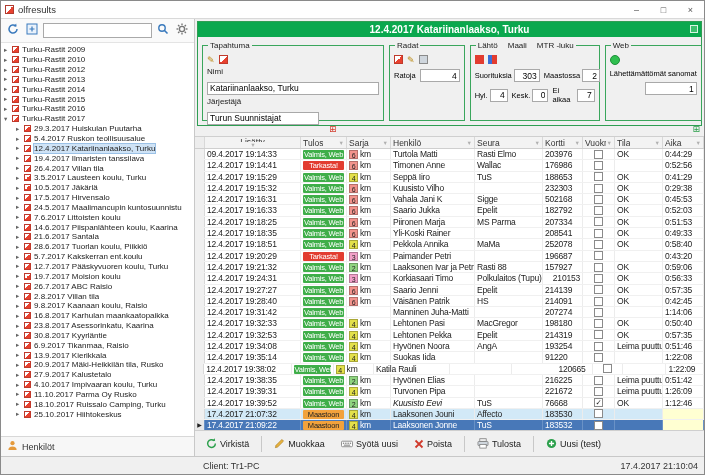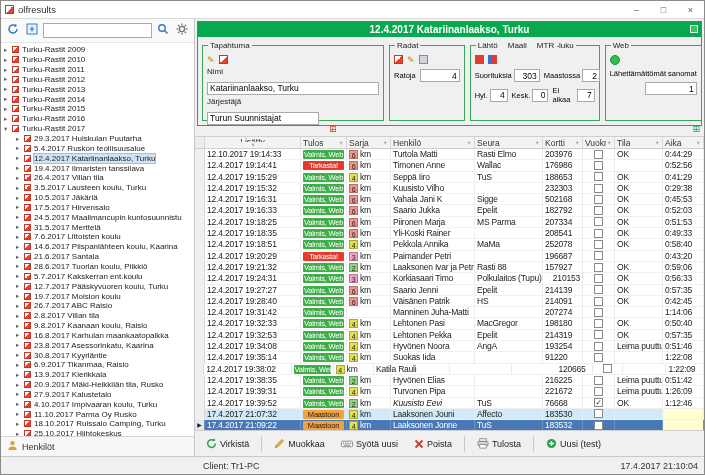--- a/index.html
+++ b/index.html
@@ -137,25 +137,20 @@
             <span class="tlabel">Turku-Rastit 2009</span>
           </div>
           <div class="tree-item lvl0">
             <span class="chev">▸</span>
             <span class="flag"></span>
             <span class="tlabel">Turku-Rastit 2010</span>
           </div>
           <div class="tree-item lvl0">
             <span class="chev">▸</span>
             <span class="flag"></span>
-            <span class="tlabel">Turku-Rastit 2011</span>
-          </div>
-          <div class="tree-item lvl0">
-            <span class="chev">▸</span>
-            <span class="flag"></span>
             <span class="tlabel">Turku-Rastit 2012</span>
           </div>
           <div class="tree-item lvl0">
             <span class="chev">▸</span>
             <span class="flag"></span>
             <span class="tlabel">Turku-Rastit 2013</span>
           </div>
           <div class="tree-item lvl0">
             <span class="chev">▸</span>
             <span class="flag"></span>
@@ -213,25 +208,20 @@
           </div>
           <div class="tree-item lvl1">
             <span class="chev">▸</span>
             <span class="flag"></span>
             <span class="tlabel">17.5.2017 Hirvensalo</span>
           </div>
           <div class="tree-item lvl1">
             <span class="chev">▸</span>
             <span class="flag"></span>
             <span class="tlabel">24.5.2017 Maalimancupin kuntosuunnistu</span>
-          </div>
-          <div class="tree-item lvl1">
-            <span class="chev">▸</span>
-            <span class="flag"></span>
-            <span class="tlabel">31.5.2017 Merttelä</span>
           </div>
           <div class="tree-item lvl1">
             <span class="chev">▸</span>
             <span class="flag"></span>
             <span class="tlabel">7.6.2017 Littoisten koulu</span>
           </div>
           <div class="tree-item lvl1">
             <span class="chev">▸</span>
             <span class="flag"></span>
             <span class="tlabel">14.6.2017 Piispanlähteen koulu, Kaarina</span>
@@ -473,21 +463,21 @@
             <span class="funnel">▼</span>
           </div>
           <div class="hcell" style="width: 41px;">
             <span class="hlab">Aika</span>
             <span class="funnel">▼</span>
           </div>
         </div>
       <div class="grid-body">
           <div class="grow">
             <div class="cell ind" style="width: 10px;"></div>
-            <div class="cell" style="width: 96px;">12.10.2017 19:14:33</div>
+            <div class="cell" style="width: 96px;">09.4.2017 19:14:33</div>
             <div class="cell" style="width: 46px;">
               <span class="badge b-valmis">Valmis, Web</span>
             </div>
             <div class="cell" style="width: 44px;"><span class="course-box" style="background: rgb(242, 147, 140);">6</span>km</div>
             <div class="cell" style="width: 84px;">Turtola Matti</div>
             <div class="cell" style="width: 68px;">Rasti Elmo</div>
             <div class="cell" style="width: 40px;">203976</div>
             <div class="cell c-vuokra" style="width: 32px;">
               <span class="cb"></span>
             </div>

